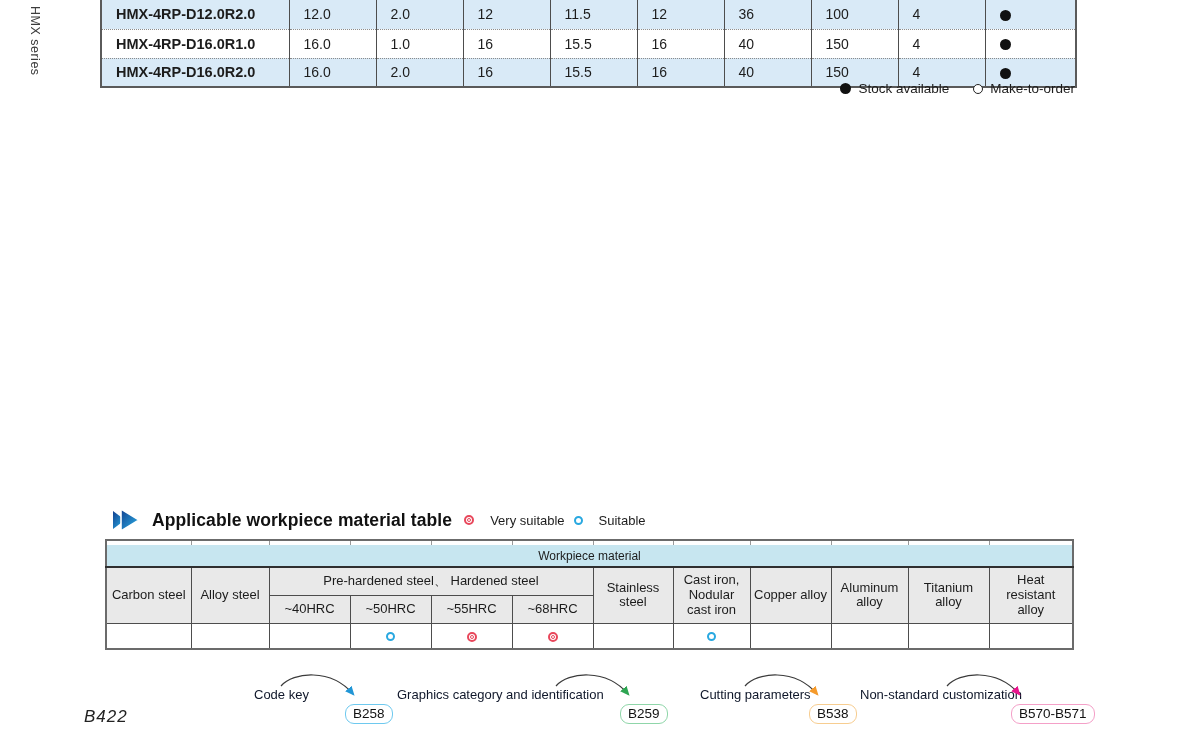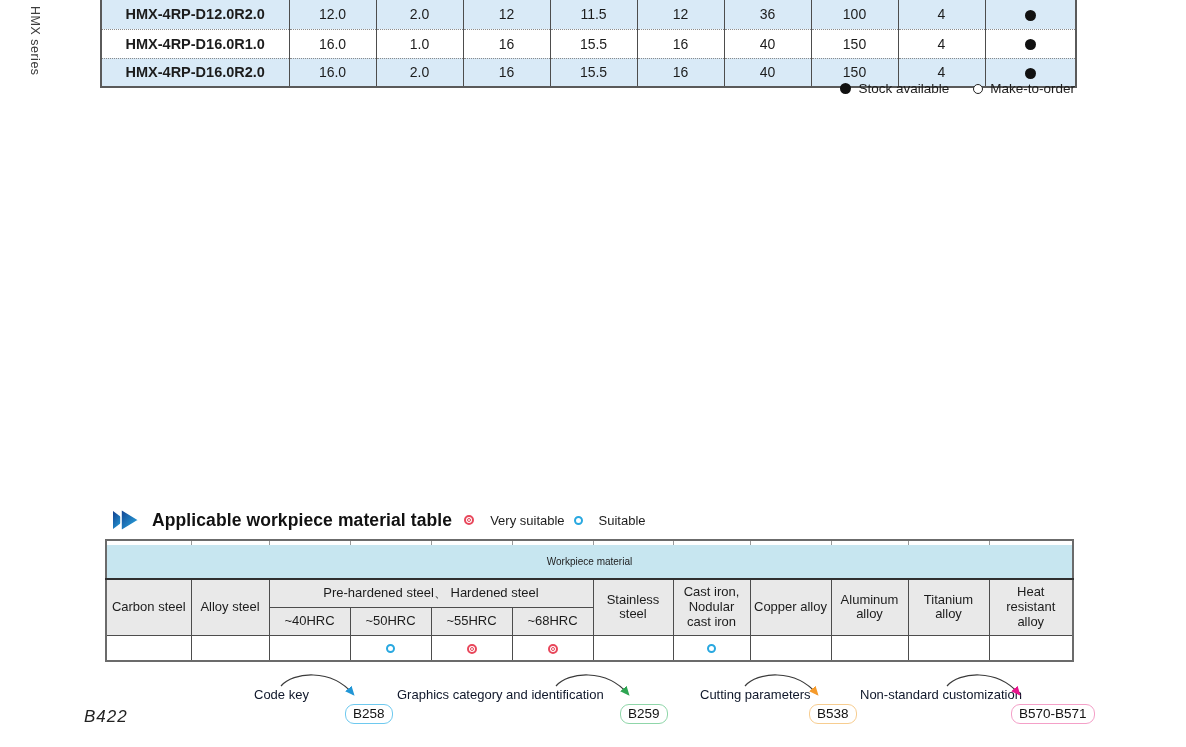--- a/index.html
+++ b/index.html
@@ -15,22 +15,22 @@
     writing-mode:vertical-rl; font-size:12.5px; color:#3c3c3c; letter-spacing:.5px;
   }
 
   
   .spec-table{
     position:absolute; left:100px; top:0;
     border-collapse:collapse; table-layout:fixed; width:975px;
     border:2px solid #5a5a5a; border-top:0; background:#fff;
   }
   .spec-table td{
-    border-left:1px solid #4d4d4d; text-align:center; vertical-align:middle;
-    font-size:14px; height:29px; padding:0 0;
+    border-left:1px solid #4d4d4d; text-align:left; vertical-align:middle;
+    font-size:14px; height:29px; padding:0 14px;
   }
   .spec-table td:first-child{ border-left:0; }
   .spec-table tr.sep td{ border-bottom:1px dotted #8a8a8a; }
   .spec-table tr.hl td{ background:var(--row-highlight,#d9eaf7); }
   .spec-table td.model{ font-weight:bold; font-size:14.5px; }
 
   .dot-filled{ display:inline-block; width:11px; height:11px; border-radius:50%; background:#111; vertical-align:middle; }
   .dot-hollow{ display:inline-block; width:10px; height:10px; border-radius:50%; border:1.3px solid #222; background:#fff; vertical-align:middle; }
 
   .stock-legend{
@@ -55,21 +55,21 @@
   
   .mat-table{
     position:absolute; left:105px; top:539px; width:967px;
     border-collapse:collapse; table-layout:fixed;
     border:2px solid #6b6b6b; background:#fff;
   }
   .mat-table td{ text-align:center; vertical-align:middle; padding:0 2px; }
   .tick-row td{ height:5px; background:#fff; border-left:1px solid #999; }
   .tick-row td:first-child{ border-left:0; }
   .banner-row td{
-    background:var(--banner-blue,#c7e6f0); height:34px; font-size:10px;
+    background:var(--banner-blue,#c7e6f0); height:22px; font-size:12px;
     border-bottom:2px solid #2f2f2f;
   }
   .hdr td{
     background:var(--header-gray,#e9e9e9); border:1px solid #4d4d4d;
     font-size:13px; line-height:1.12; color:#1c1c1c;
   }
   .hdr-top td{ height:28px; }
   .hdr-sub td{ height:28px; }
   .data-row td{ height:26px; border:1px solid #4d4d4d; background:#fff; }
 

